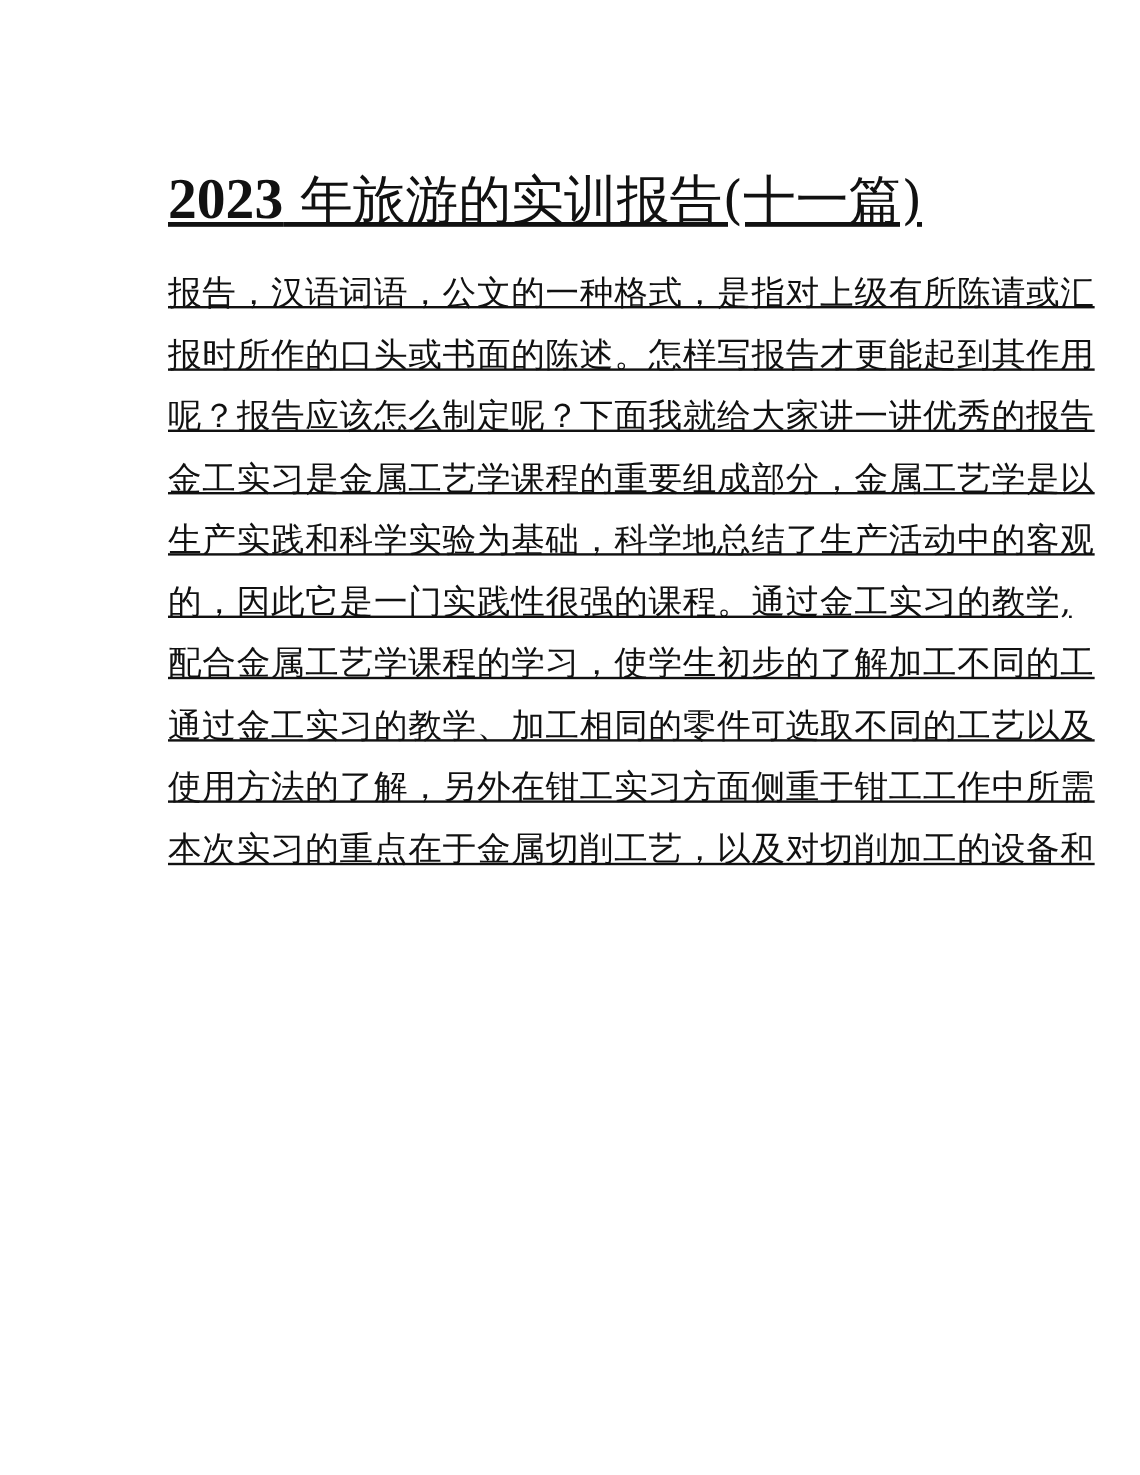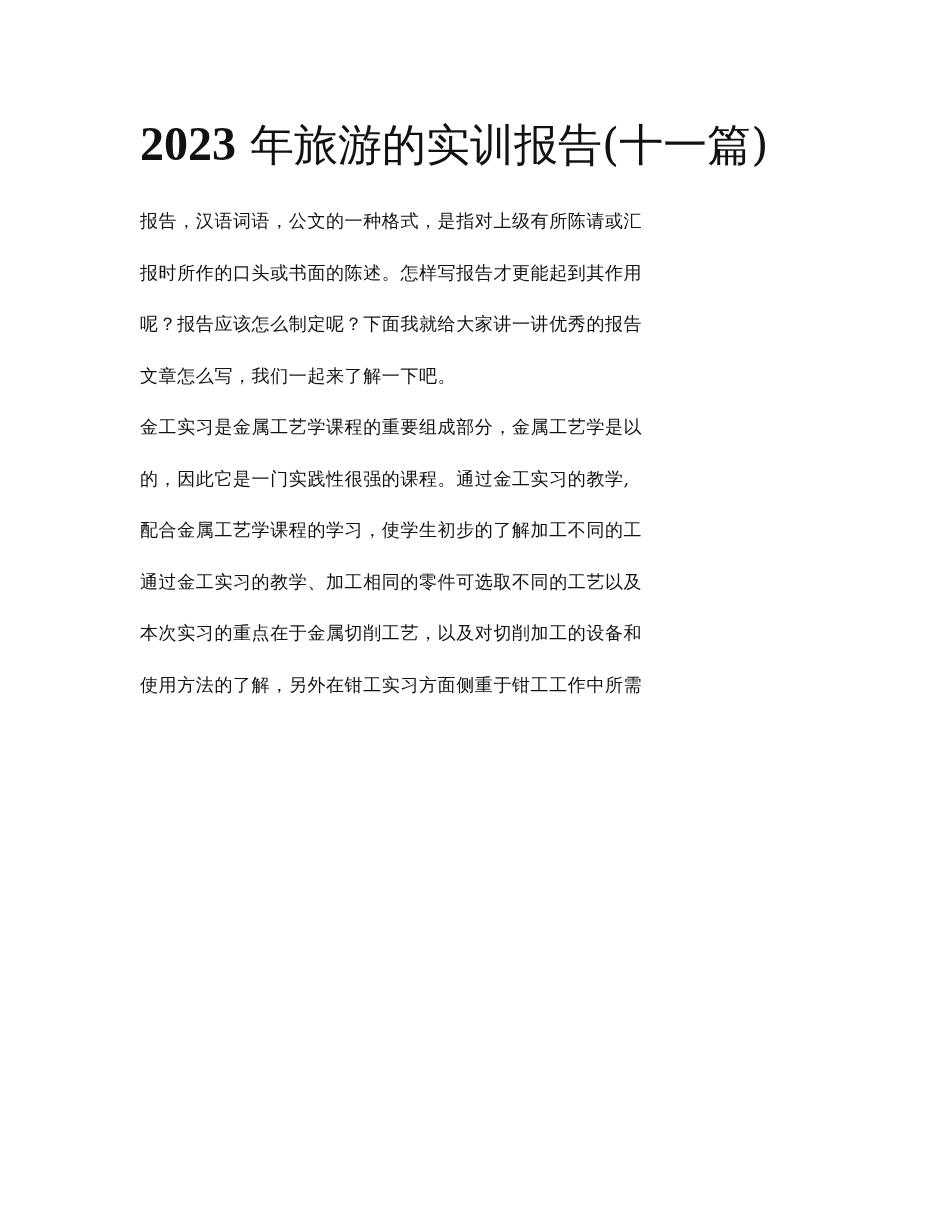--- a/index.html
+++ b/index.html
@@ -11,54 +11,55 @@
       width: 950px;
       height: 1229px;
       position: relative;
       overflow: hidden;
       font-family: "DejaVu Serif", "Liberation Serif", serif;
       color: #111111;
     }
     .page {
       position: absolute;
       left: 140px;
-      top: 104px;
+      top: 127px;
       width: 680px;
+      text-decoration: underline;
     }
     .title {
       font-size: 44px;
       line-height: 80px;
       margin: 0 0 10px 0;
       font-weight: normal;
       letter-spacing: 0px;
       width: 640px;
     }
     .title .year {
       font-family: "Liberation Serif", "DejaVu Serif", serif;
       font-weight: bold;
       font-size: 48px;
     }
     .para-line {
-      font-size: 18px;
+      font-size: 28px;
       line-height: 51.5px;
       white-space: nowrap;
       letter-spacing: 0.6px;
     }
   </style>
 </head>
 <body>
 
 <div class="page">
   <h1 class="title"><span class="year">2023</span> <span>年旅游的实训报告(十一篇)</span></h1>
 
   <div>
     <div class="para-line">报告，汉语词语，公文的一种格式，是指对上级有所陈请或汇</div>
     <div class="para-line">报时所作的口头或书面的陈述。怎样写报告才更能起到其作用</div>
     <div class="para-line">呢？报告应该怎么制定呢？下面我就给大家讲一讲优秀的报告</div>
-    <div class="para-line">文章怎么写，我们一起来了解一下吧。</div>
     <div class="para-line">金工实习是金属工艺学课程的重要组成部分，金属工艺学是以</div>
+    <div class="para-line">生产实践和科学实验为基础，科学地总结了生产活动中的客观</div>
     <div class="para-line">的，因此它是一门实践性很强的课程。通过金工实习的教学,</div>
     <div class="para-line">配合金属工艺学课程的学习，使学生初步的了解加工不同的工</div>
     <div class="para-line">通过金工实习的教学、加工相同的零件可选取不同的工艺以及</div>
+    <div class="para-line">使用方法的了解，另外在钳工实习方面侧重于钳工工作中所需</div>
     <div class="para-line">本次实习的重点在于金属切削工艺，以及对切削加工的设备和</div>
-    <div class="para-line">使用方法的了解，另外在钳工实习方面侧重于钳工工作中所需</div>
   </div>
 </div>
 
 </body></html>

